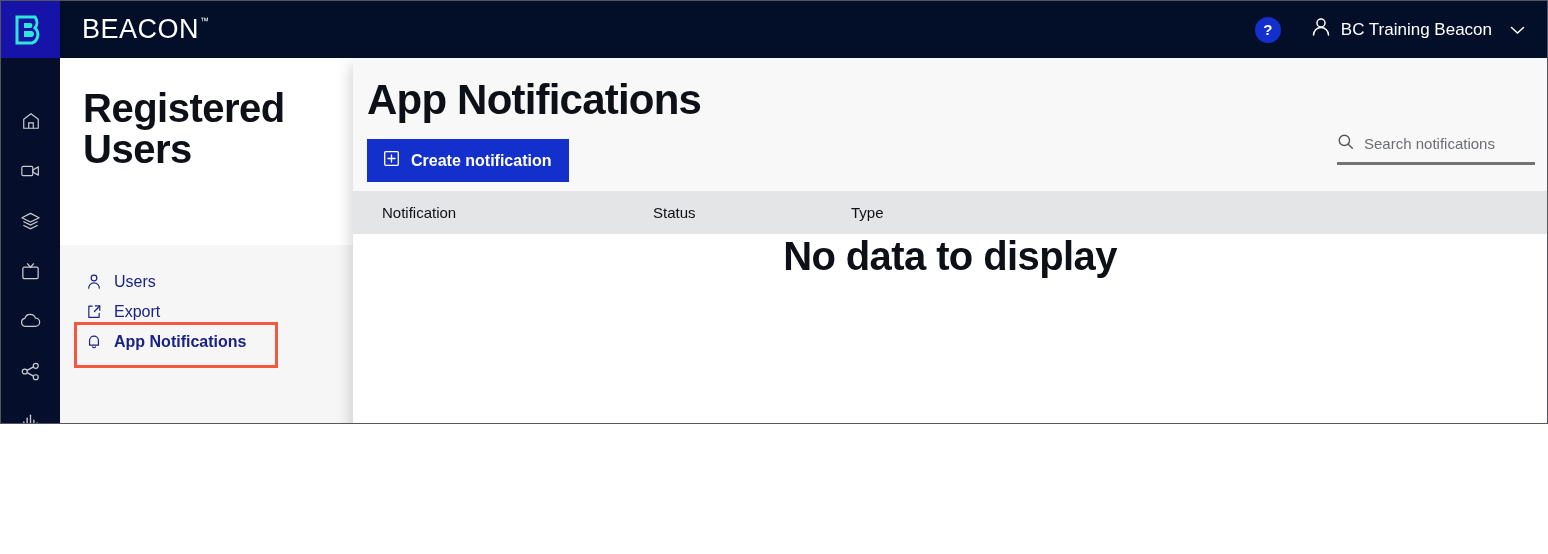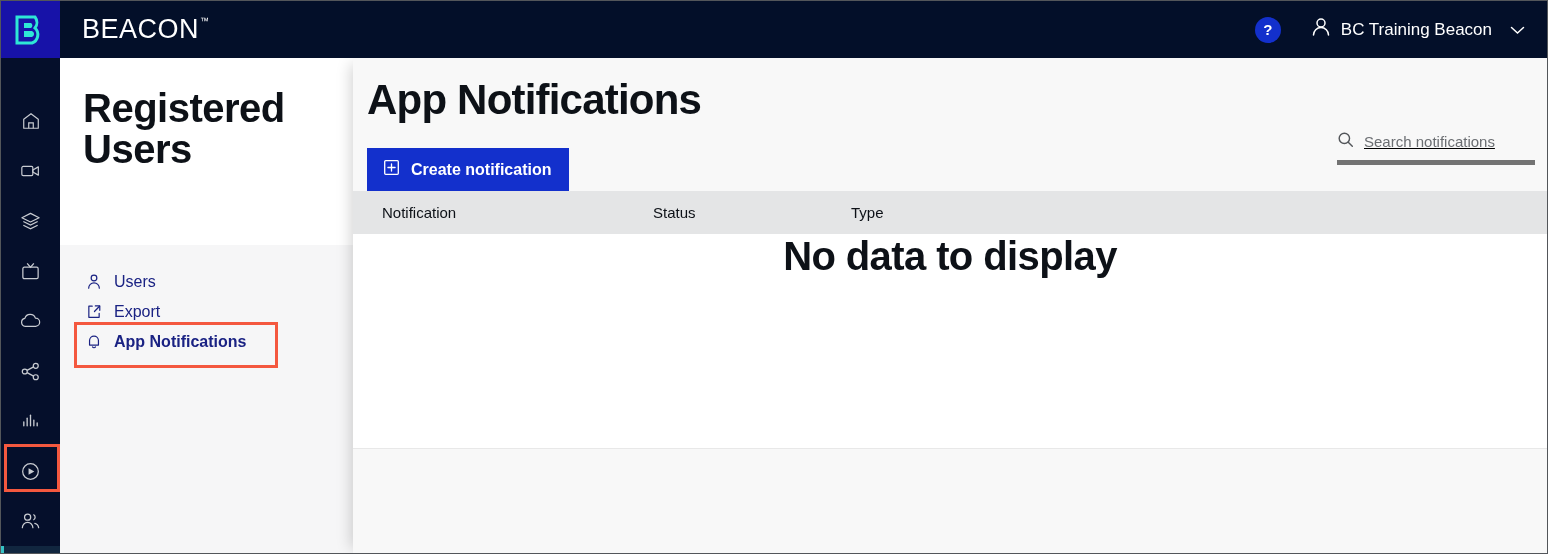--- a/index.html
+++ b/index.html
@@ -4,21 +4,21 @@
 <style>
   * { box-sizing: border-box; margin: 0; padding: 0; }
   html, body {
     width: 1548px; height: 554px;
     font-family: "Liberation Sans", sans-serif;
     background: #ffffff;
     overflow: hidden;
   }
   #app {
     position: relative;
-    width: 1548px; height: 554px;
+    width: 1548px; height: 424px;
     border: 1px solid #53565a;
     background: #84cc16;
     overflow: hidden;
   }
 
   
   .topbar {
     position: absolute; left: 0; top: 0;
     width: 1546px; height: 57px;
     background: #030f29;
@@ -161,38 +161,37 @@
     position: relative;
   }
   .main-title {
     font-size: 42px;
     font-weight: bold;
     color: #0d1117;
     letter-spacing: -0.8px;
     line-height: 48px;
   }
   .create-btn {
-    margin-top: 24px;
+    margin-top: 15px;
     display: inline-flex; align-items: center; gap: 11px;
     background: #1330cc;
     color: #ffffff;
     font-size: 16px; font-weight: bold;
     padding: 11px 18px 11px 16px;
     border: none;
     cursor: pointer;
     font-family: "Liberation Sans", sans-serif;
   }
   .search-wrap {
     position: absolute;
     right: 12px; bottom: 26px;
     width: 198px;
     display: flex; align-items: center; gap: 10px;
-    border-bottom: 5px solid #737373;
+    border-bottom: 3px solid #737373;
     padding-bottom: 8px;
-    text-decoration: underline;
   }
   .search-wrap input {
     border: none; outline: none; background: transparent;
     font-size: 15px; color: #53565a;
     width: 100%;
     font-family: "Liberation Sans", sans-serif;
   }
   .search-wrap input::placeholder { color: #6b6e72; }
 
   

